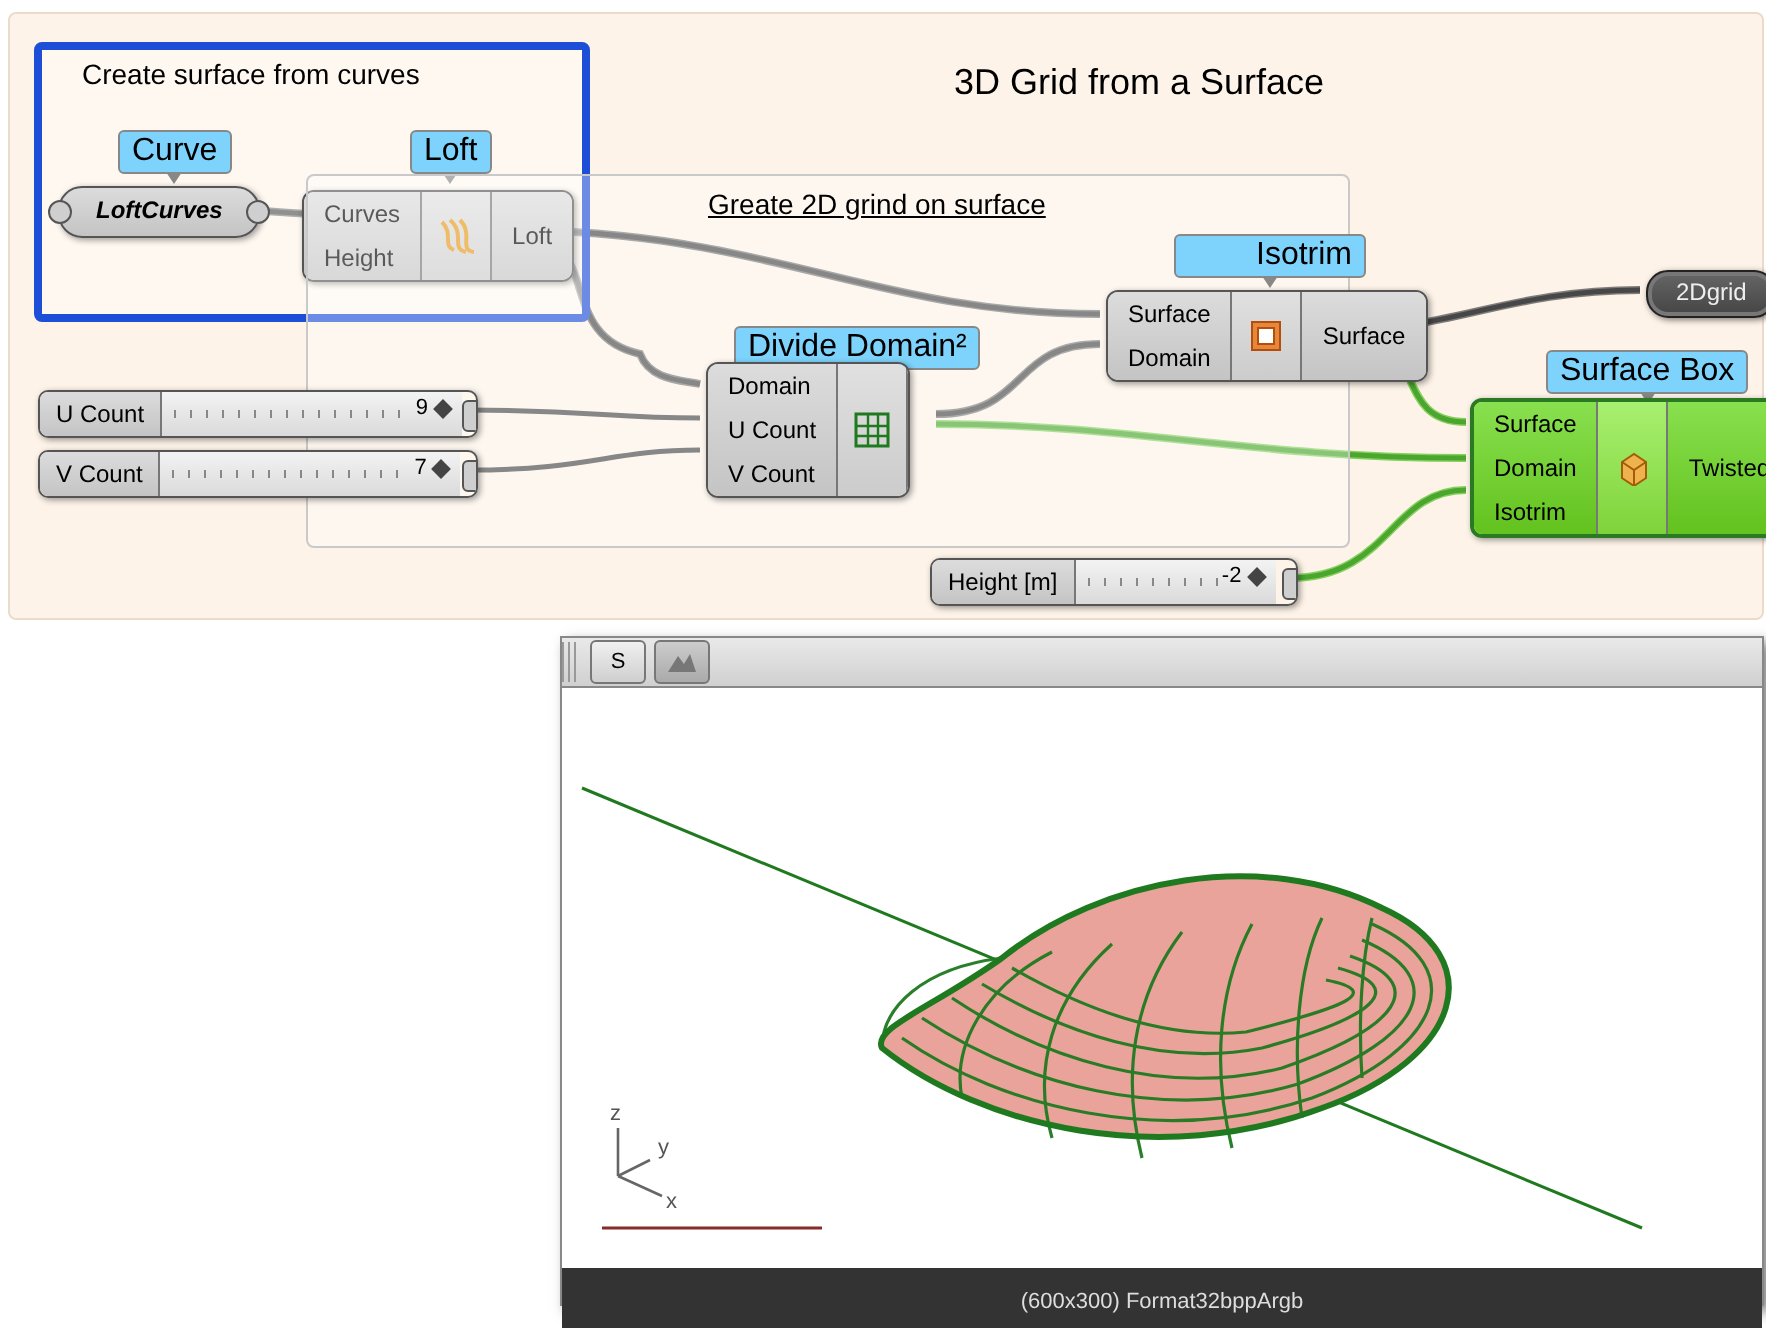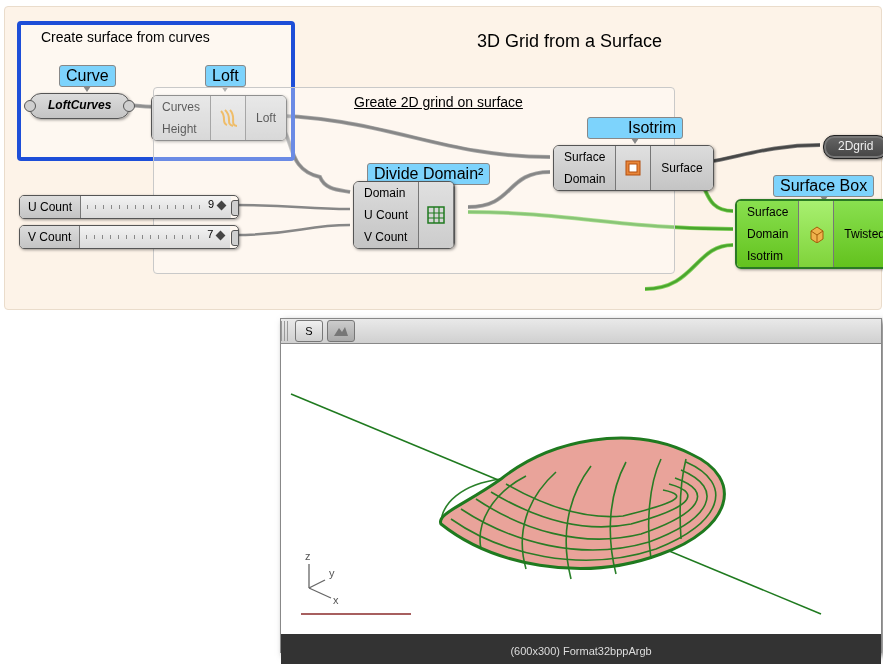--- a/index.html
+++ b/index.html
@@ -178,20 +178,27 @@
           <svg class="ico">
             <path d="M4 6 L10 2 L16 6 L16 14 L10 18 L4 14 Z" fill="#f0b24c" stroke="#a35d0a"></path>
             <path d="M4 6 L10 10 L16 6 M10 10 L10 18" stroke="#a35d0a" fill="none"></path>
           </svg>
         </div>
       <div class="col">
           <div class="row">Twisted Box</div>
         </div>
     </div>
 
+    <div class="slider" style="left:460px;top:272px;width:182px;">
+      <div class="lab">Height [m]</div>
+      <div class="track" style="width:100px;">
+          <div class="val"><span>-2</span><span class="dmd"></span></div>
+        </div>
+      <div class="grip"></div>
+    </div>
 
     <div class="capsule" style="left:818px;top:128px;">
       <span>2Dgrid</span>
     </div>
 
   </div>
 
   <div class="viewer">
     <div class="bar">
       <div class="grab"></div>

